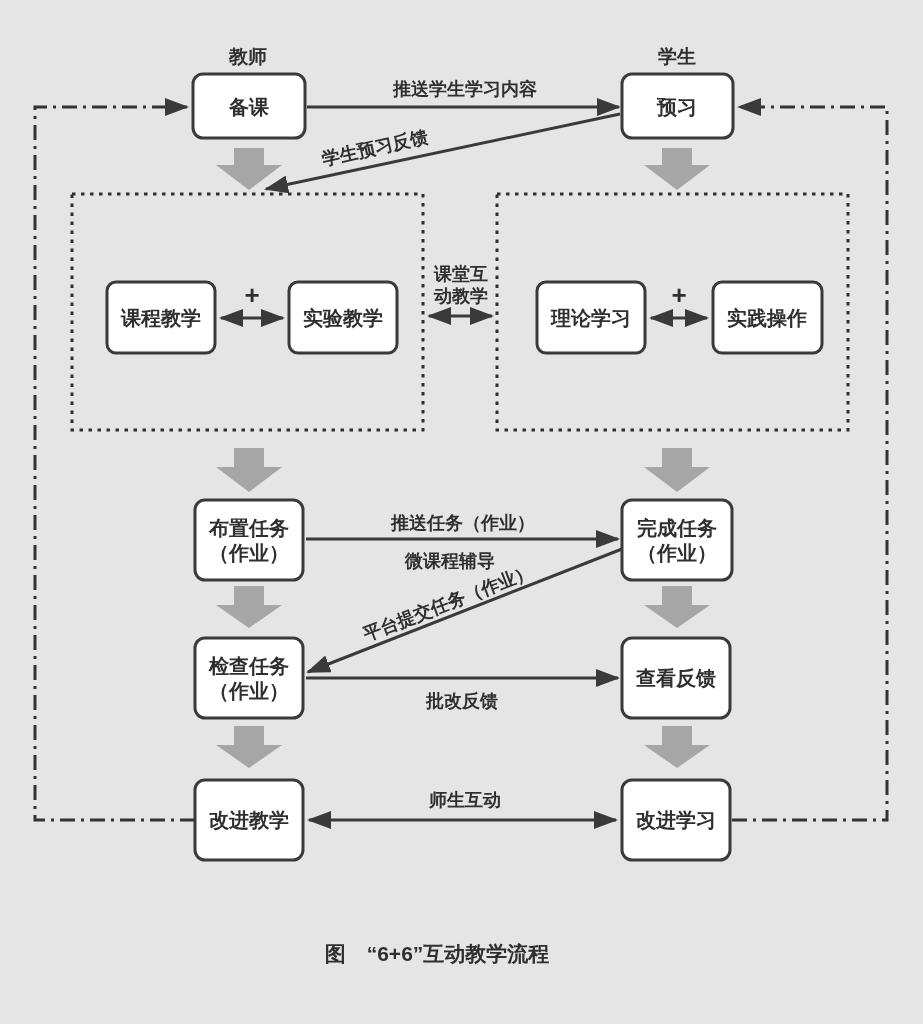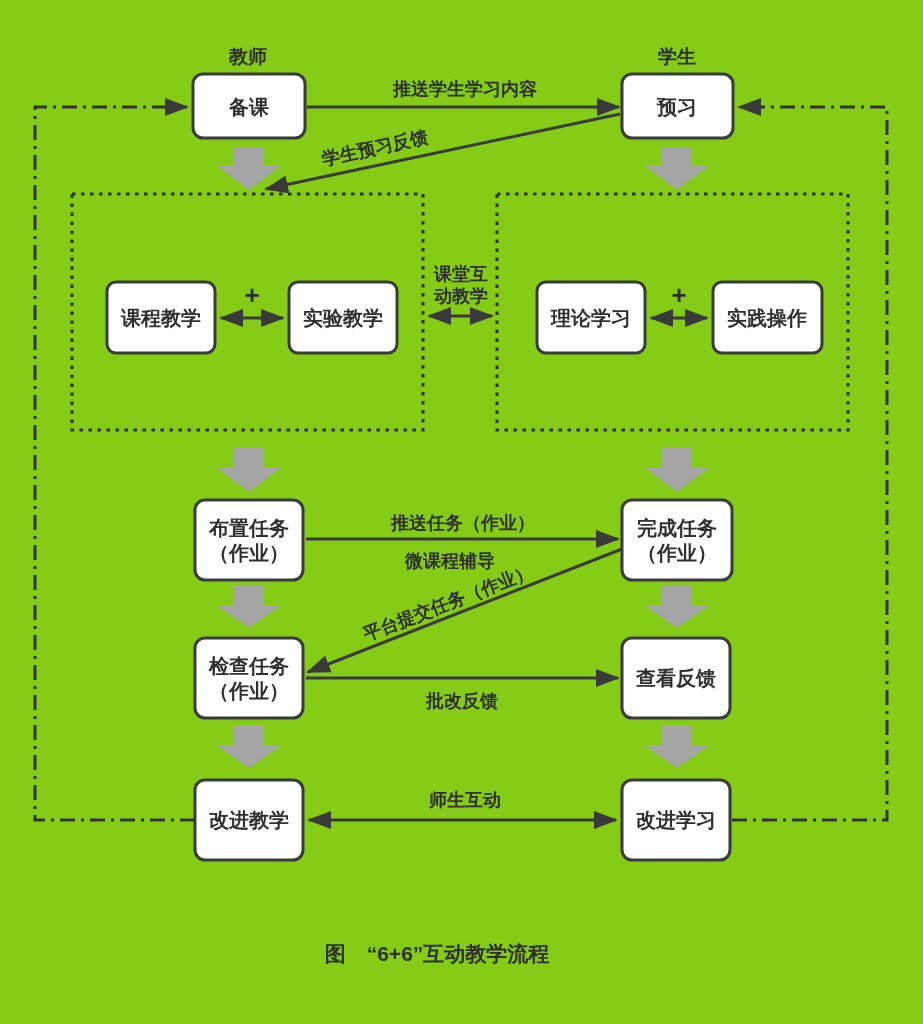--- a/index.html
+++ b/index.html
@@ -1,16 +1,16 @@
 <!DOCTYPE html>
 <html><head>
 <meta charset="utf-8">
 <style>
   html,body{margin:0;padding:0;background:#ffffff;}
-  .stage{width:923px;height:1024px;position:relative;background:#84cc16;overflow:hidden;}
+  .stage{width:923px;height:1024px;position:relative;background:#e5e5e5;overflow:hidden;}
   svg text{
     font-family:"Liberation Sans","DejaVu Sans",sans-serif;
     font-weight:700;
     fill:#2f2f2f;
     text-anchor:middle;
     dominant-baseline:central;
   }
   .t18{font-size:18px;}
   .t19{font-size:19px;}
   .t20{font-size:20px;}

